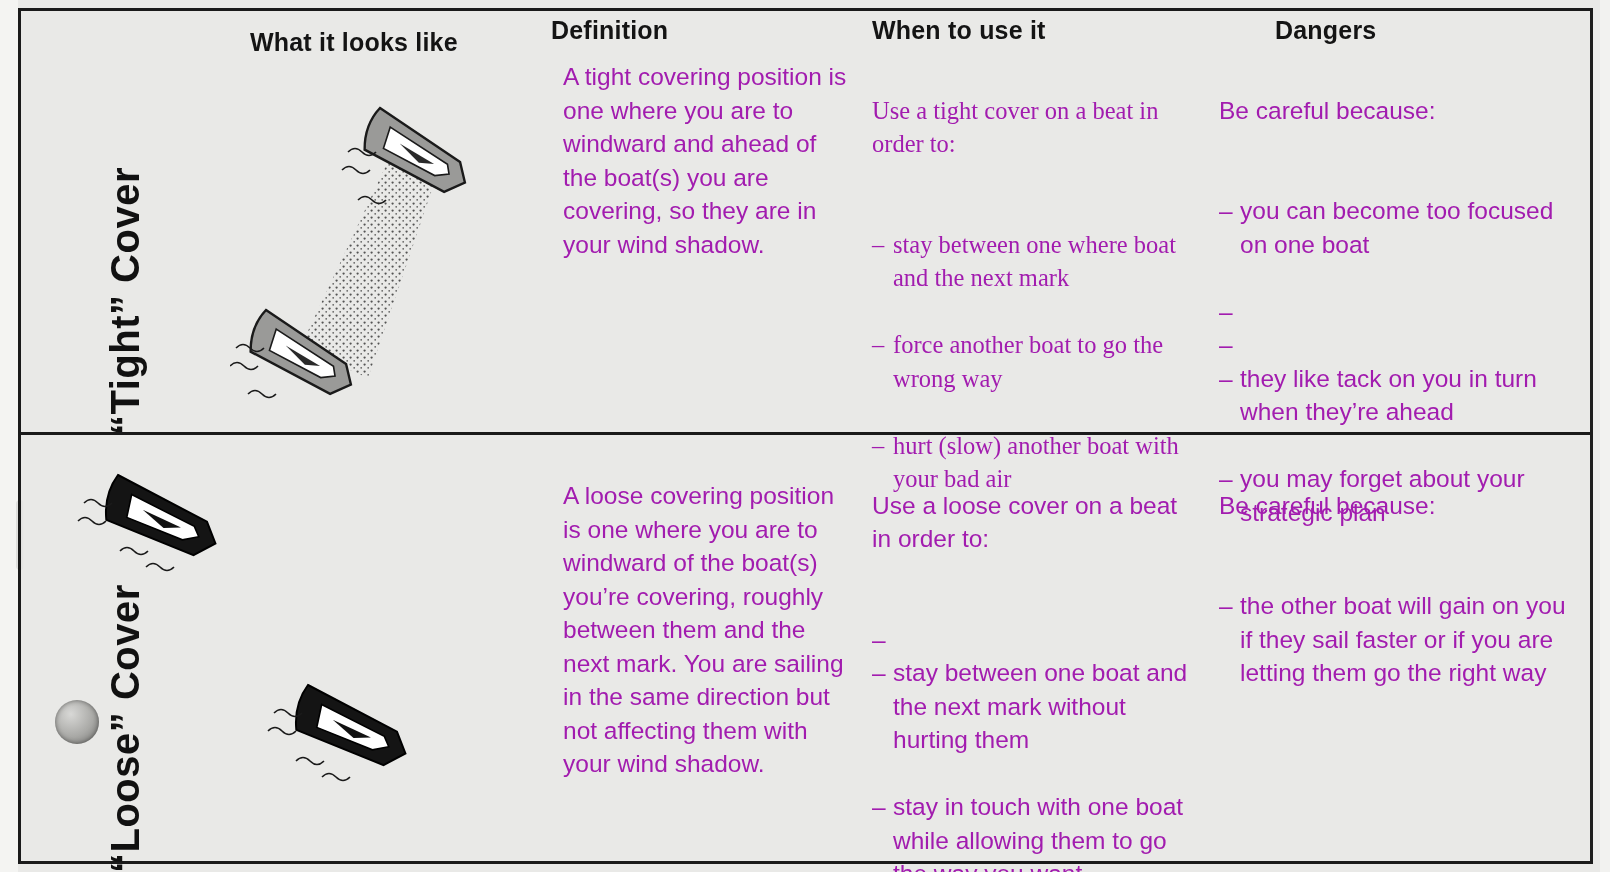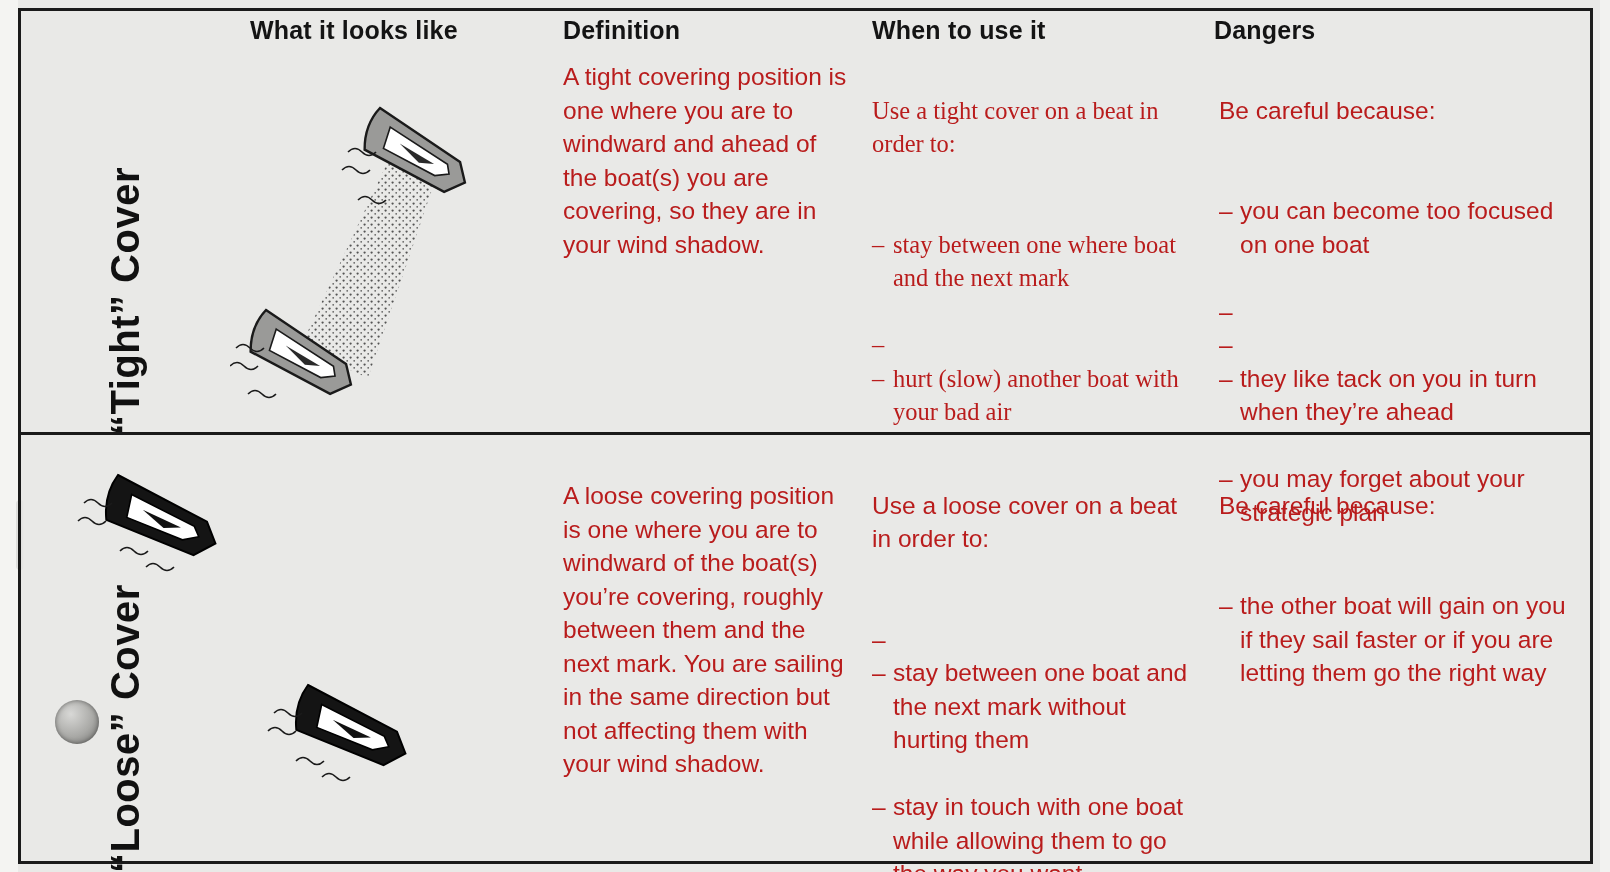--- a/index.html
+++ b/index.html
@@ -75,45 +75,45 @@
   }
 
   
   .col-header {
     position: absolute;
     font-weight: bold;
     font-size: 25px;
     color: #141414;
     letter-spacing: .2px;
   }
-  #h-looks { left: 250px; top: 16px; text-align: right; }
-  #h-def   { left: 563px; top: 16px; }
+  #h-looks { left: 250px; top: 28px; text-align: right; }
+  #h-def   { left: 551px; top: 16px; }
   #h-when  { left: 872px; top: 16px; text-align: right; }
-  #h-dang  { left: 1214px; top: 16px; }
+  #h-dang  { left: 1275px; top: 16px; }
 
   
   .row-label {
     position: absolute;
     transform-origin: left bottom;
     transform: rotate(-90deg);
     font-weight: bold;
     font-size: 40px;
     color: #111;
     white-space: nowrap;
     letter-spacing: .5px;
   }
   #label-tight { left: 148px; top: 390px; }
   #label-loose { left: 148px; top: 828px; }
 
   
   .txt {
     position: absolute;
     font-size: 24.5px;
     line-height: 33.5px;
-    color: #b91c1c;
+    color: #a21caf;
     white-space: pre-line;
   }
   .bullet-list { margin: 0; padding: 0; list-style: none; }
   .bullet-list li {
     position: relative;
     padding-left: 21px;
     margin: 0;
   }
   .bullet-list li .dash {
     position: absolute;
@@ -196,21 +196,21 @@
       </g>
     </svg>
   </div>
 
   <div class="txt" id="r1-def">A tight covering position is one where you are to windward and ahead of the boat(s) you are covering, so they are in your wind shadow.</div>
 
   <div class="txt" id="r1-when">
     <div class="sub-lead">Use a tight cover on a beat in order to:</div>
     <ul class="bullet-list">
       <li><span class="dash">–</span><span>stay between one where boat and the next mark</span></li>
-      <li><span class="dash">–</span></li>
+      <li><span class="dash">–</span><span>force another boat to go the wrong way</span></li>
       <li><span class="dash">–</span><span>hurt (slow) another boat with your bad air</span></li>
     </ul>
   </div>
 
   <div class="txt" id="r1-dang">
     <div class="sub-lead">Be careful because:</div>
     <ul class="bullet-list">
       <li><span class="dash">–</span><span>you can become too focused on one boat</span></li>
       <li><span class="dash">–</span></li>
       <li><span class="dash">–</span></li>

